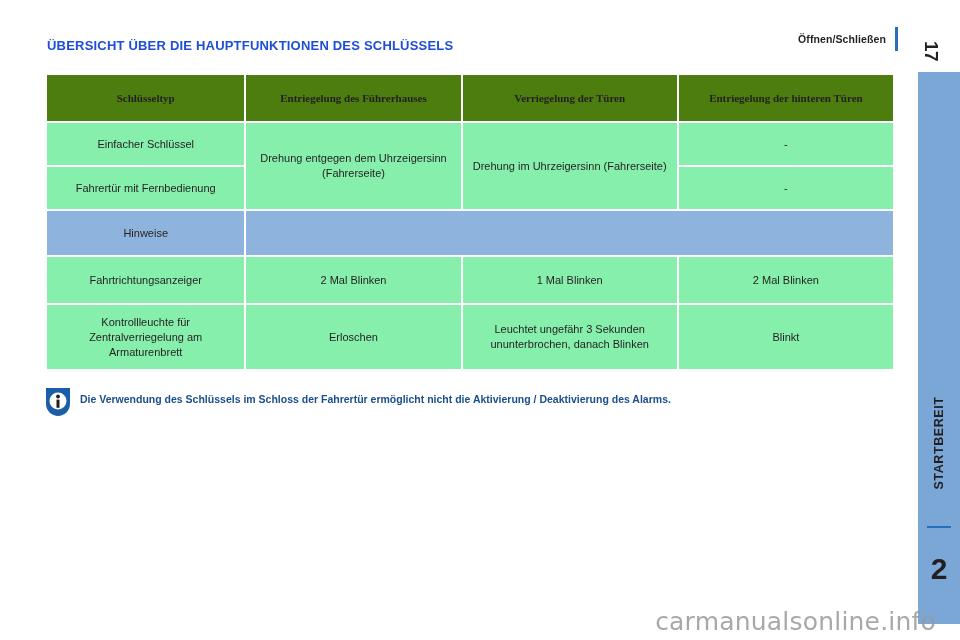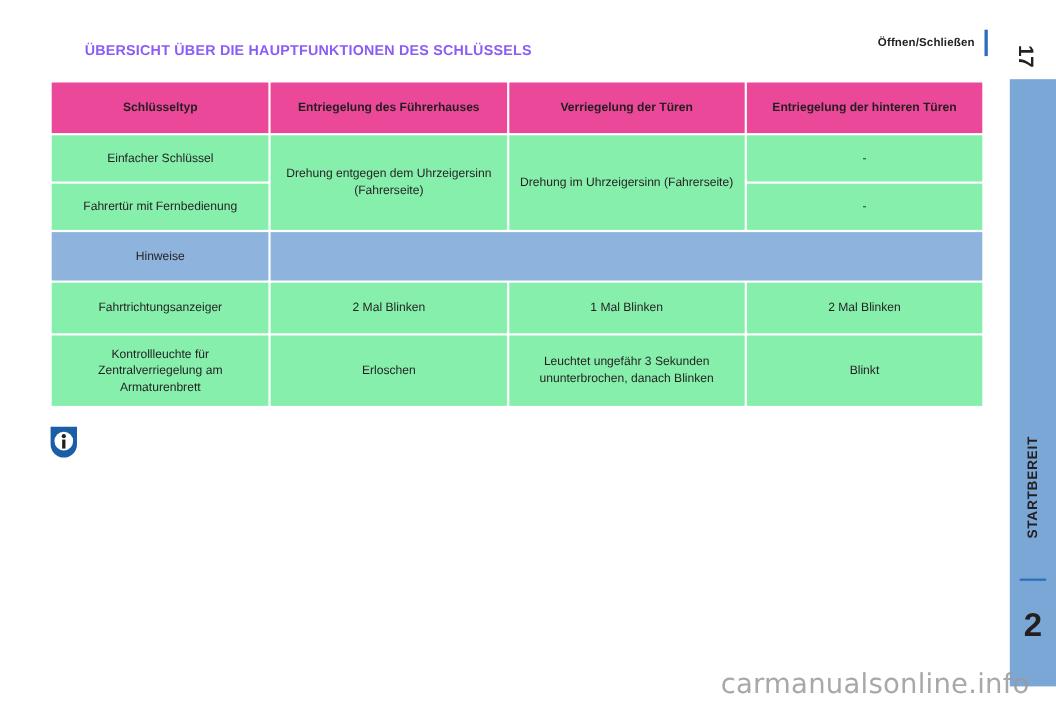--- a/index.html
+++ b/index.html
@@ -106,23 +106,22 @@
   }
 
   
   .section-title {
     position: absolute;
     left: 47px;
     top: 38px;
     font-size: 13px;
     font-weight: bold;
     letter-spacing: 0.2px;
-    color: #8b5cf6;
+    color: #1d4ed8;
     white-space: nowrap;
-    margin-left: 30px;
   }
 
   
   .key-table {
     position: absolute;
     left: 45px;
     top: 73px;
     width: 850px;
     border-collapse: separate;
     border-spacing: 2px;
@@ -130,23 +129,24 @@
   }
   .key-table td {
     text-align: center;
     vertical-align: middle;
     font-size: 11px;
     line-height: 15px;
     color: #231f20;
     padding: 6px 8px;
   }
   .cell-head {
-    background: #ec4899;
+    background: #4d7c0f;
     font-weight: bold;
     height: 34px;
+    font-family: Liberation Serif, serif;
   }
   .cell-body {
     background: #86efac;
   }
   .cell-subhead {
     background: #8eb4dd;
     font-weight: normal;
   }
   .cell-empty {
     background: #8eb4dd;
@@ -269,15 +269,16 @@
 
 <div class="info-note">
   <div class="info-icon">
     <svg width="28" height="32" viewBox="0 0 28 32" xmlns="http://www.w3.org/2000/svg">
       <path d="M2 2 H26 V18 C26 25 20 30 14 30 C8 30 2 25 2 18 Z" fill="#1b5ea8"></path>
       <circle cx="14" cy="15" r="8.5" fill="#ffffff"></circle>
       <circle cx="14" cy="10.5" r="1.9" fill="#231f20"></circle>
       <rect x="12.5" y="13.6" width="3" height="8.2" fill="#231f20"></rect>
     </svg>
   </div>
+  <div class="info-note-text">Die Verwendung des Schlüssels im Schloss der Fahrertür ermöglicht nicht die Aktivierung / Deaktivierung des Alarms.</div>
 </div>
 
 <div class="watermark">carmanualsonline.info</div>
 
 </body></html>

